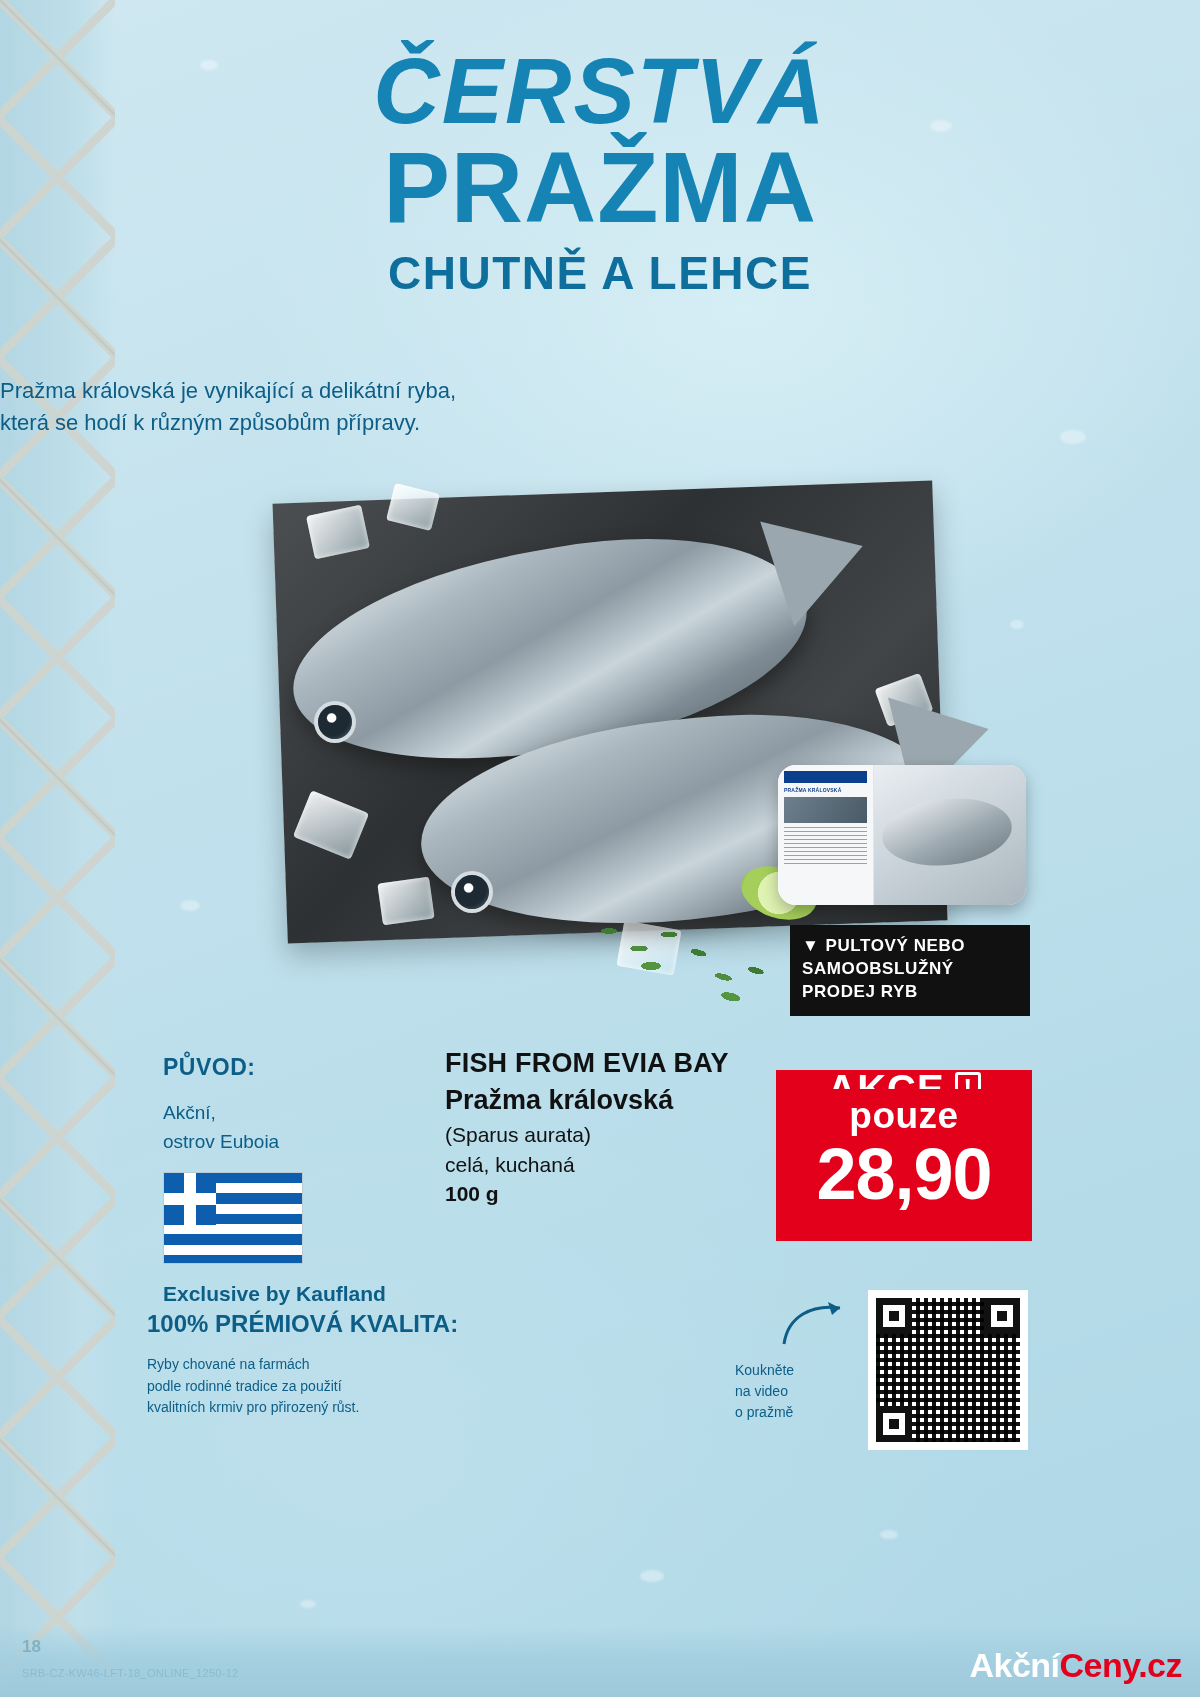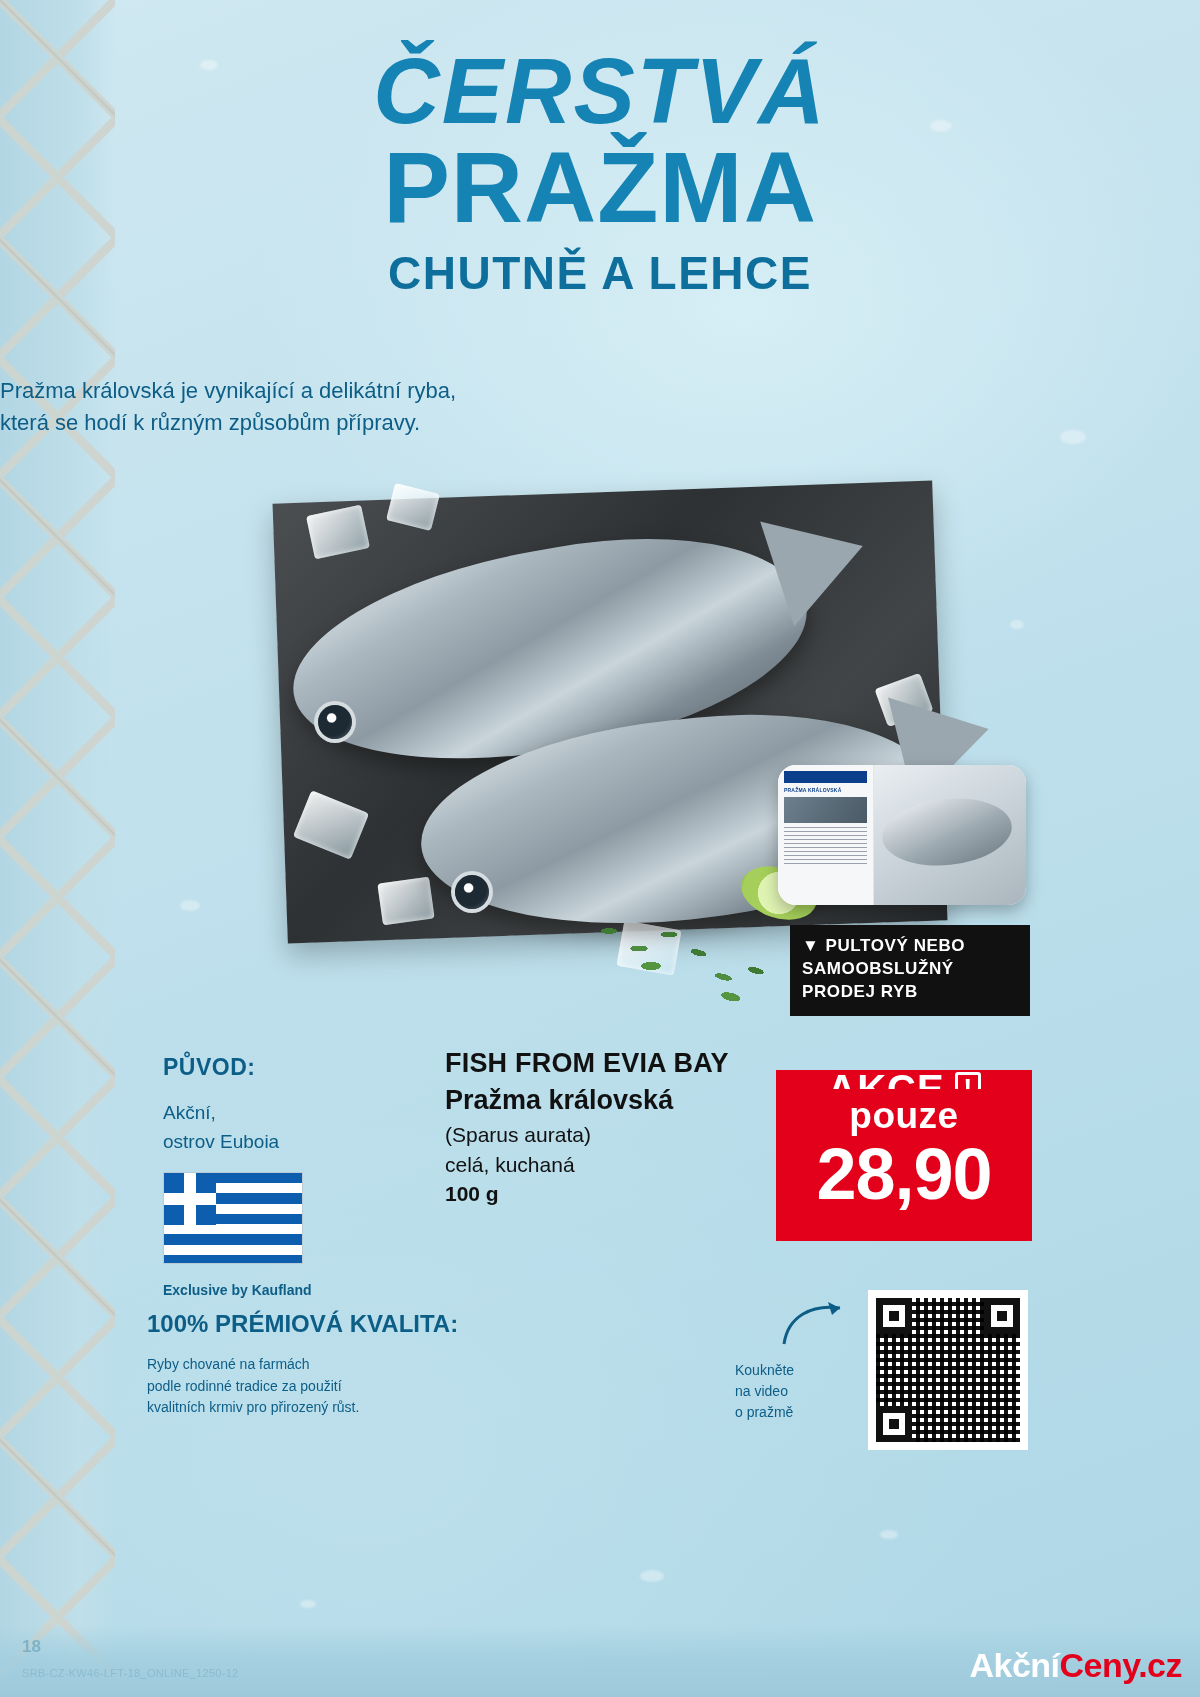--- a/index.html
+++ b/index.html
@@ -245,21 +245,21 @@
   }
   .flag .canton:before, .flag .canton:after {
     content: "";
     position: absolute;
     background: #fff;
   }
   .flag .canton:before { left: 20px; top: 0; width: 12px; height: 52px; }
   .flag .canton:after { left: 0; top: 20px; width: 52px; height: 12px; }
   .origin .excl {
     margin-top: 18px;
-    font-size: 14px;
+    font-size: 21px;
     font-weight: bold;
     color: #0d5e87;
   }
 
   
   .product {
     position: absolute;
     left: 445px; top: 1048px;
     width: 330px;
     color: #111;

